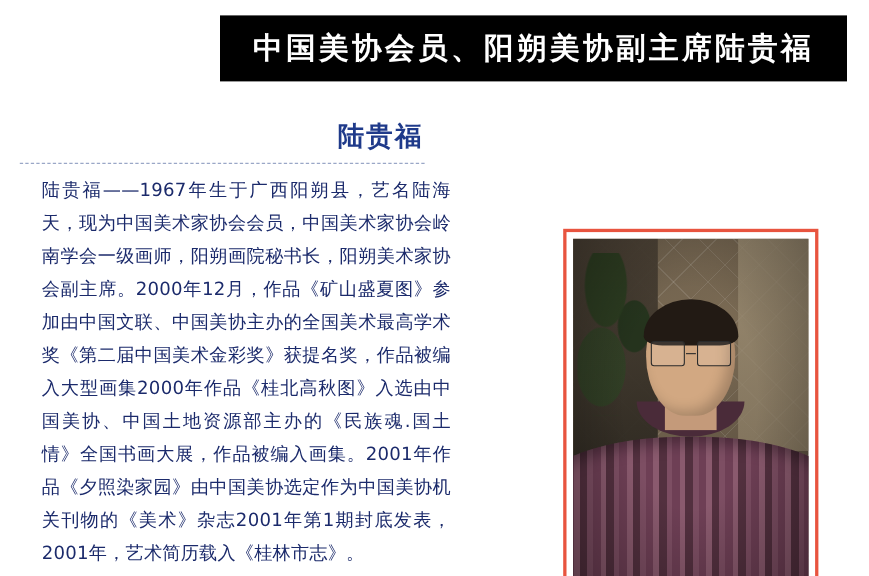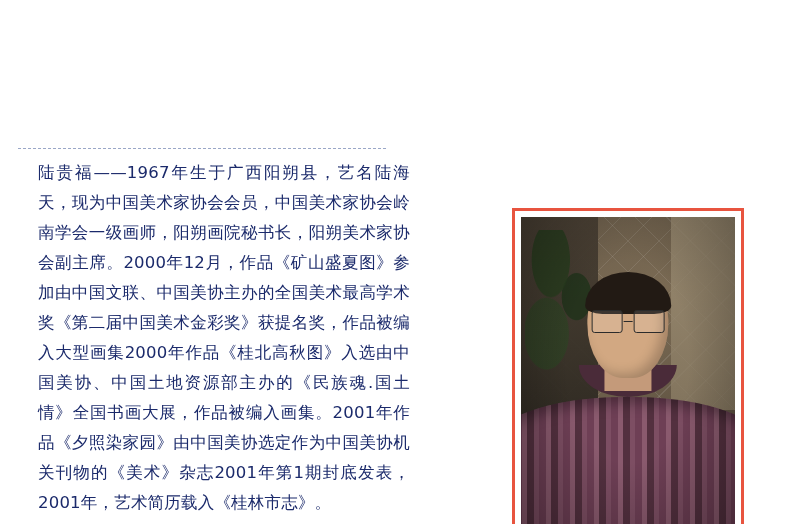--- a/index.html
+++ b/index.html
@@ -233,23 +233,27 @@
     inset: 0;
     background: radial-gradient(ellipse at 50% 45%, rgba(0,0,0,0) 40%, rgba(0,0,0,0.35) 100%);
     pointer-events: none;
   }
 </style>
 </head>
 <body>
 
 <div class="page">
 
+  <div class="banner">
+    <div class="banner-text">中国美协会员、阳朔美协副主席陆贵福</div>
+  </div>
 
   <div class="content">
 
+    <div class="artist-name">陆贵福</div>
 
     <div class="divider"></div>
 
     <div class="body-text">陆贵福——1967年生于广西阳朔县，艺名陆海天，现为中国美术家协会会员，中国美术家协会岭南学会一级画师，阳朔画院秘书长，阳朔美术家协会副主席。2000年12月，作品《矿山盛夏图》参加由中国文联、中国美协主办的全国美术最高学术奖《第二届中国美术金彩奖》获提名奖，作品被编入大型画集2000年作品《桂北高秋图》入选由中国美协、中国土地资源部主办的《民族魂.国土情》全国书画大展，作品被编入画集。2001年作品《夕照染家园》由中国美协选定作为中国美协机关刊物的《美术》杂志2001年第1期封底发表，2001年，艺术简历载入《桂林市志》。</div>
 
     <div class="photo-frame">
       <div class="photo">
         <div class="panel-left"></div>
         <div class="wall-right"></div>
         <div class="foliage"></div>

